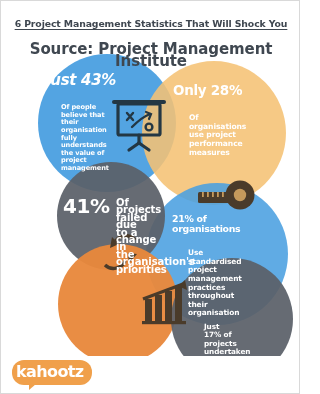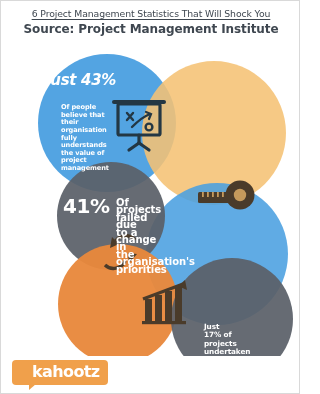--- a/index.html
+++ b/index.html
@@ -24,32 +24,32 @@
   
   #header {
     position: absolute;
     left: 0; top: 0;
     width: 300px;
     height: 46px;
     text-align: center;
     z-index: 40;
   }
   #title {
-    margin: 7px 10px 0 10px;
+    margin: 17px 10px 0 10px;
     font-size: 9.3px;
-    font-weight: normal;
+    font-weight: bold;
     color: #3f4750;
     letter-spacing: -0.1px;
     line-height: 12px;
     text-decoration: underline;
     text-underline-offset: 2px;
   }
   #subtitle {
-    margin: 3px 10px 0 10px;
-    font-size: 12px;
+    margin: 13px 10px 0 10px;
+    font-size: 15px;
     font-weight: bold;
     color: #3f4750;
     letter-spacing: -0.1px;
     line-height: 12px;
   }
 
   
   #venn {
     position: absolute;
     left: 0; top: 0;
@@ -113,22 +113,22 @@
     left: 0; bottom: 0;
     width: 300px;
     height: 37px;
     background: #ffffff;
     z-index: 50;
   }
   #logo {
     position: absolute;
     left: 11px; top: 4px;
     background: #F0A04B;
-    border-radius: 4px;
-    padding: 3px 8px 5px 20px;
+    border-radius: 12px;
+    padding: 3px 8px 5px 4px;
   }
   #logo-text {
     color: #ffffff;
     font-size: 16px;
     font-weight: bold;
     letter-spacing: -0.6px;
     line-height: 17px;
     display: block;
   }
   #logo-tail {
@@ -206,26 +206,34 @@
       <path d="M142 298 L182 283" stroke="#4A3B2A" stroke-width="3.2" fill="none"></path>
       <polygon points="184,279 186,289 177,285"></polygon>
     </g>
   </svg>
 
   <div class="blk" id="b1">
     <p class="headline">Just 43%</p>
     <p class="body">Of people believe that their organisation fully understands the value of project management</p>
   </div>
 
+  <div class="blk" id="b2">
+    <p class="headline">Only 28%</p>
+    <p class="body">Of organisations use project performance measures</p>
+  </div>
 
   <div id="pct41">41%</div>
   <div class="blk" id="b3">
     <p class="body">Of projects failed due to a change in the organisation's priorities</p>
   </div>
 
+  <div class="blk" id="b4">
+    <p class="headline">21% of organisations</p>
+    <p class="body">Use standardised project management practices throughout their organisation</p>
+  </div>
 
 
   <div class="blk" id="b6">
     <p class="body">Just 17% of projects undertaken were deemed failures</p>
   </div>
 
   <div id="footer">
     <div id="logo">
       <span id="logo-text">kahootz</span>
       <span id="logo-tail"></span>

